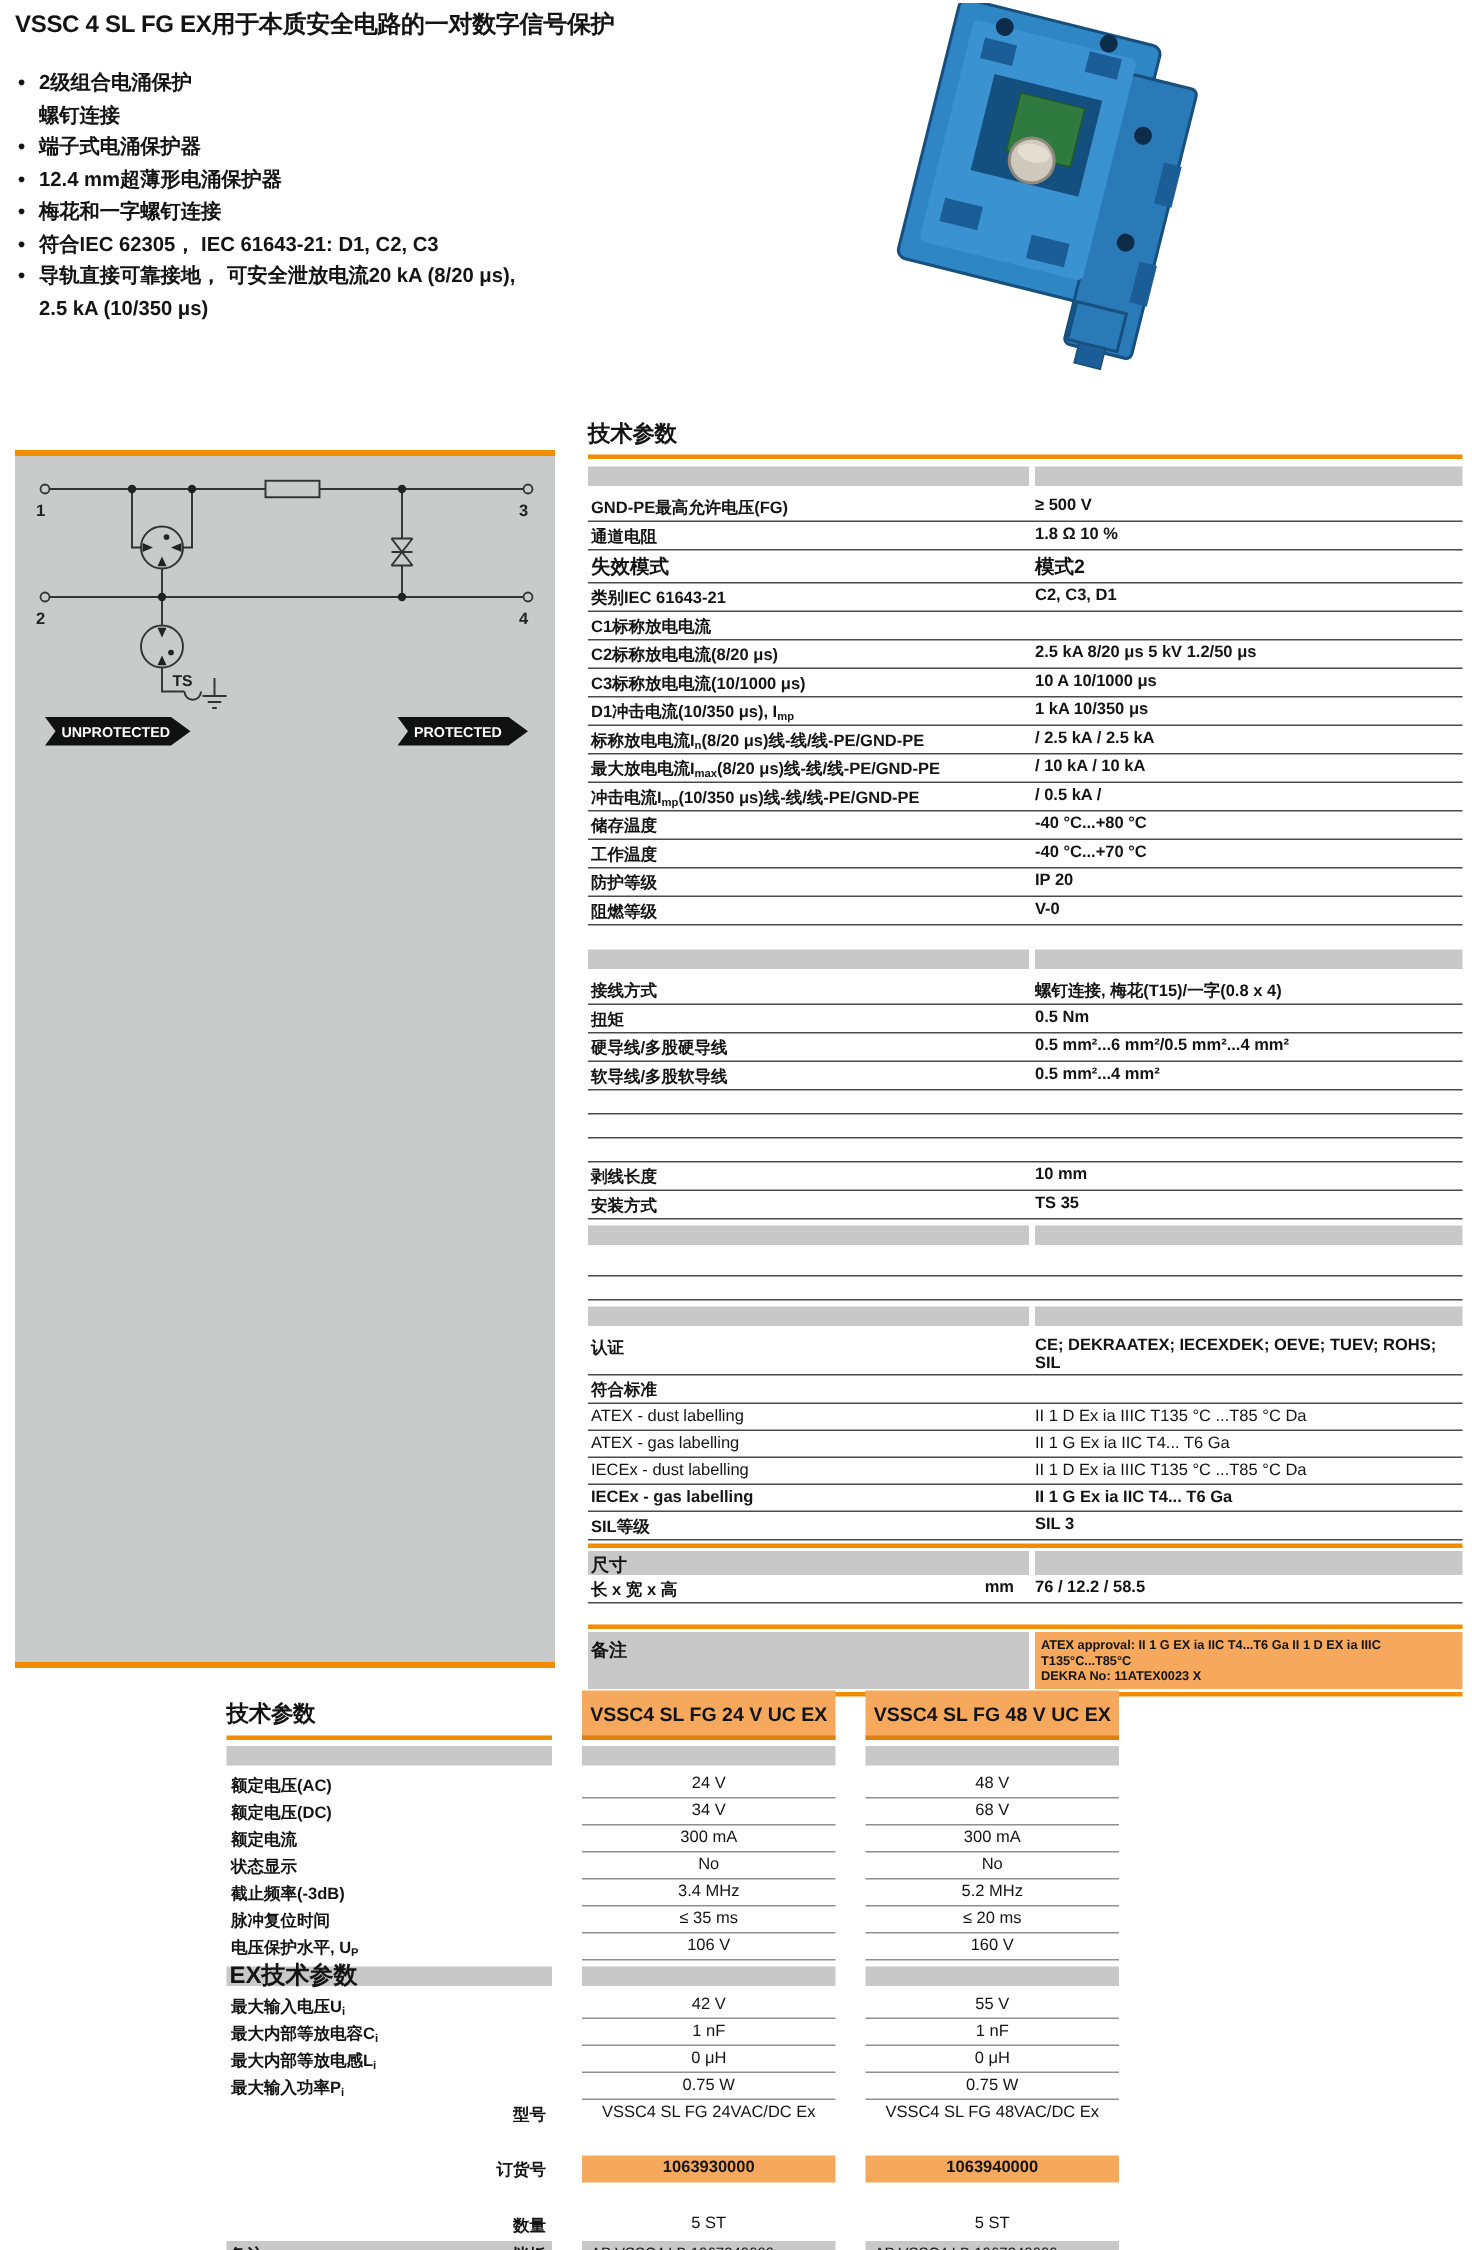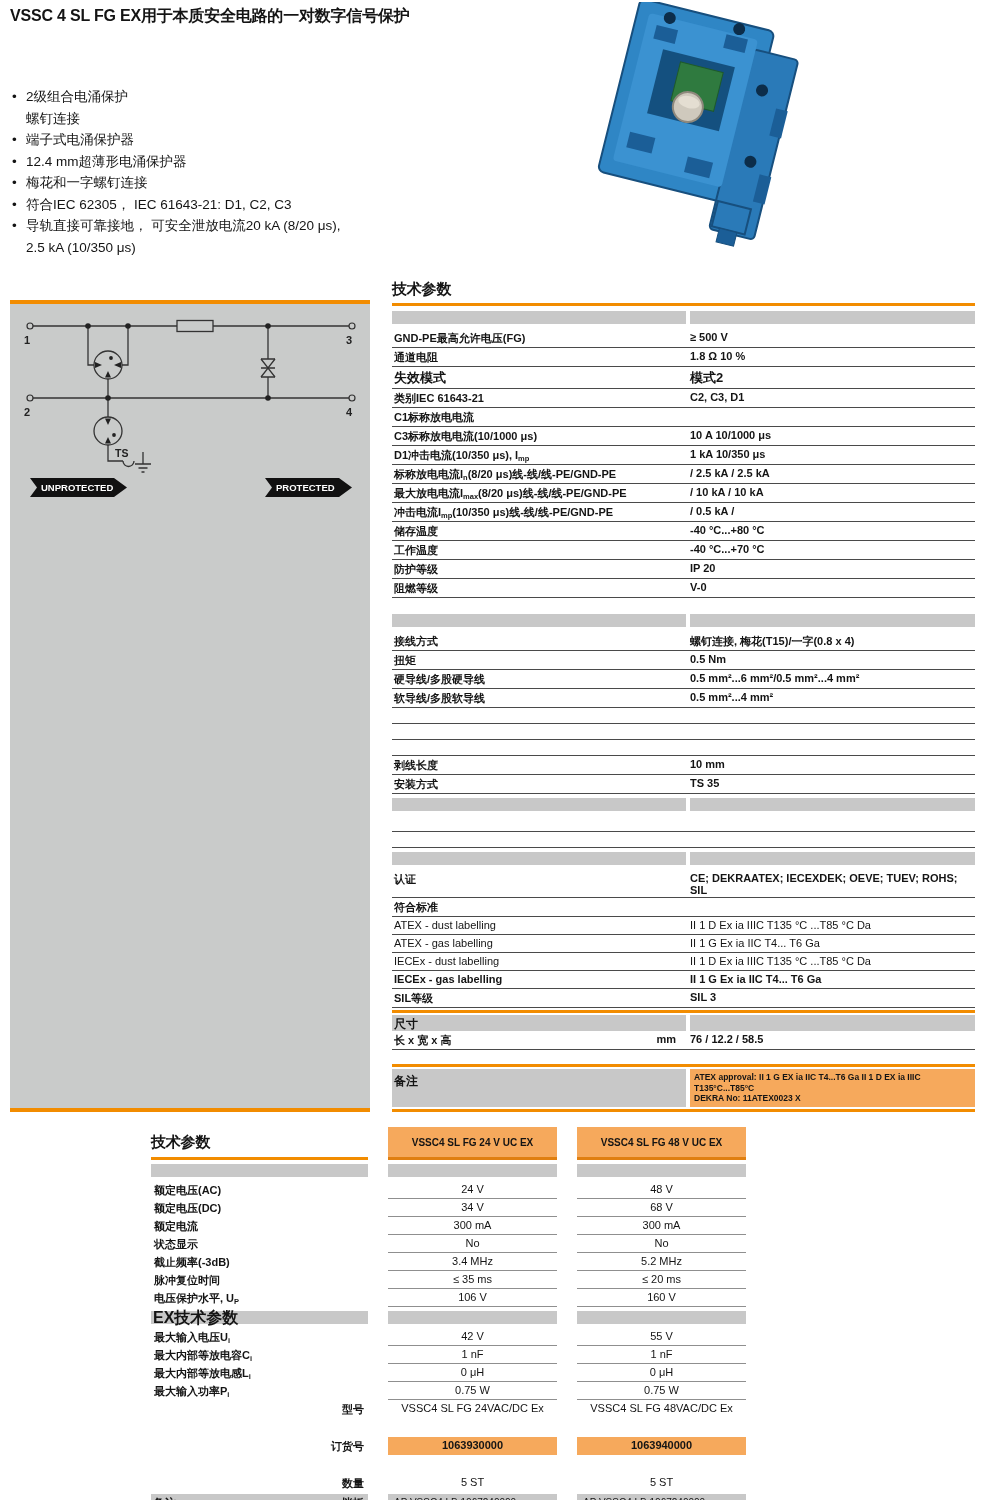--- a/index.html
+++ b/index.html
@@ -12,21 +12,21 @@
     --ink:#141414;
   }
   *{box-sizing:border-box;}
   html,body{margin:0;padding:0;}
   body{
     width:981px;height:1500px;position:relative;background:#fff;color:var(--ink);
     font-family:"Liberation Sans","DejaVu Sans",sans-serif;overflow:hidden;
   }
   
   .title{position:absolute;left:10px;top:6px;font-size:16px;font-weight:700;letter-spacing:-0.2px;}
-  .bullets{position:absolute;left:12px;top:44px;font-size:13.5px;line-height:21.5px;font-weight:400;margin-top:42px;}
+  .bullets{position:absolute;left:12px;top:44px;font-size:13.5px;line-height:21.5px;font-weight:700;}
   .bullets .b{white-space:nowrap;}
   .bullets .dot{display:inline-block;width:14px;}
   .bullets .cont .dot{visibility:hidden;}
   
   .photo{position:absolute;left:585px;top:2px;width:280px;height:262px;}
   
   .diagram-box{
     position:absolute;left:10px;top:300px;width:360px;height:812px;
     background:#c9cbca;border-top:4px solid var(--accent);border-bottom:4px solid var(--accent);
   }
@@ -60,21 +60,21 @@
   sub{font-size:7.5px;vertical-align:-2px;}
   
   .prod{position:absolute;left:151px;top:1127px;width:600px;font-size:11px;}
   .prow{display:grid;grid-template-columns:217px 20px 169px 20px 169px;}
   .prow .c{text-align:center;}
   .p-head{height:33px;}
   .p-head .labcell{position:relative;}
   .p-head .h2{position:absolute;left:0;bottom:5px;}
   .p-head .labcell{border-bottom:3px solid var(--accent);}
   .p-head .c{background:var(--accent-fill);border-bottom:3px solid var(--accent-dark);
-    font-size:10px;font-weight:700;display:flex;align-items:center;justify-content:center;}
+    font-size:13px;font-weight:700;display:flex;align-items:center;justify-content:center;}
   .p-bandrow{height:13px;margin:4px 0;}
   .p-bandrow .labcell,.p-bandrow .c{background:var(--band);}
   .p-bandrow .labcell{font-size:16px;font-weight:700;padding:0 0 0 2px;line-height:13px;text-align:left;}
   .p-datarow{height:18px;}
   .p-datarow .labcell{padding:2px 0 0 3px;font-weight:700;}
   .p-datarow.ralign .labcell{text-align:right;padding-right:4px;}
   .p-datarow .c{padding-top:2px;font-weight:400;}
   .p-datarow.lined .c{border-bottom:1px solid var(--cellline);}
   .p-orderrow{height:18px;margin:19px 0;}
   .p-orderrow .labcell{text-align:right;padding:2px 4px 0 0;font-weight:700;}
@@ -211,20 +211,26 @@
         <div class="val">C2, C3, D1</div>
       </div>
       <div class="sp-row">
         <div class="lab">
           <span>C1标称放电电流</span>
         </div>
         <div class="val"></div>
       </div>
       <div class="sp-row">
         <div class="lab">
+          <span>C2标称放电电流(8/20 μs)</span>
+        </div>
+        <div class="val">2.5 kA 8/20 μs 5 kV 1.2/50 μs</div>
+      </div>
+      <div class="sp-row">
+        <div class="lab">
           <span>C3标称放电电流(10/1000 μs)</span>
         </div>
         <div class="val">10 A 10/1000 μs</div>
       </div>
       <div class="sp-row">
         <div class="lab">
           <span><span>D1冲击电流(10/350 μs), I</span><sub>mp</sub></span>
         </div>
         <div class="val">1 kA 10/350 μs</div>
       </div>

